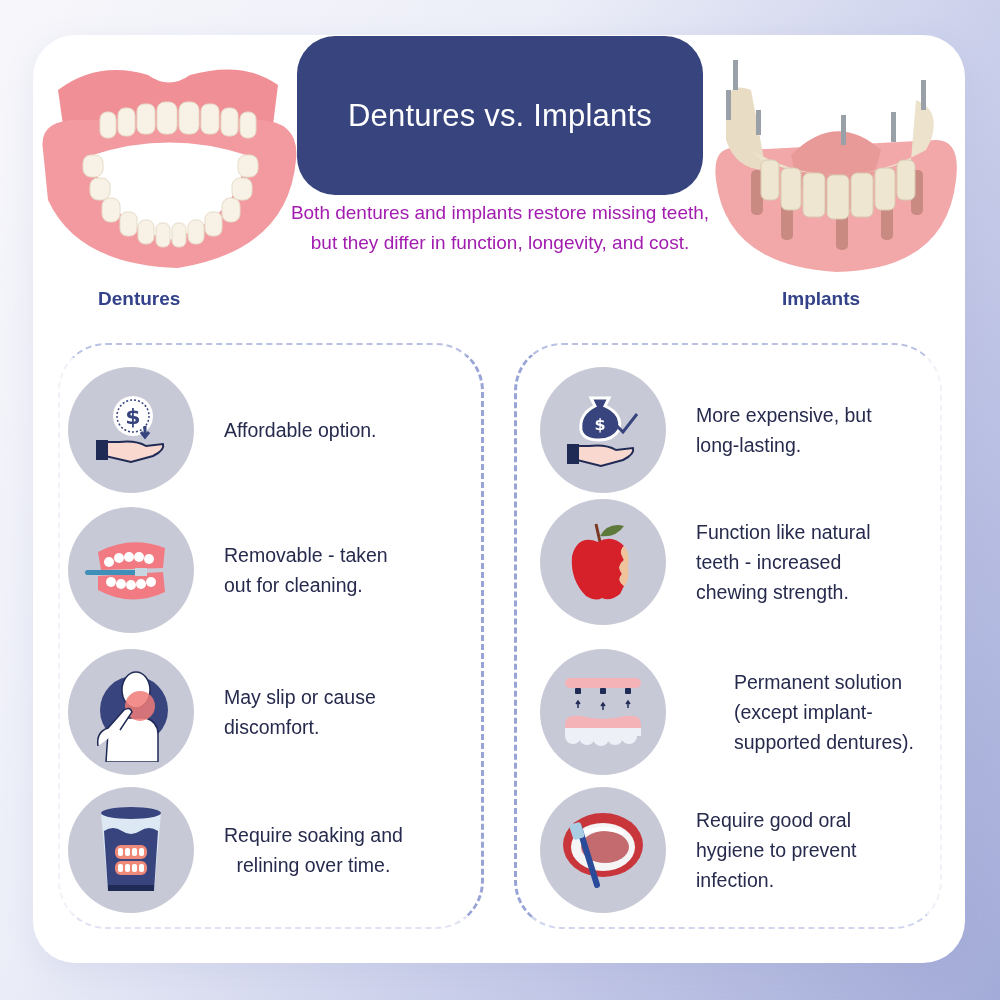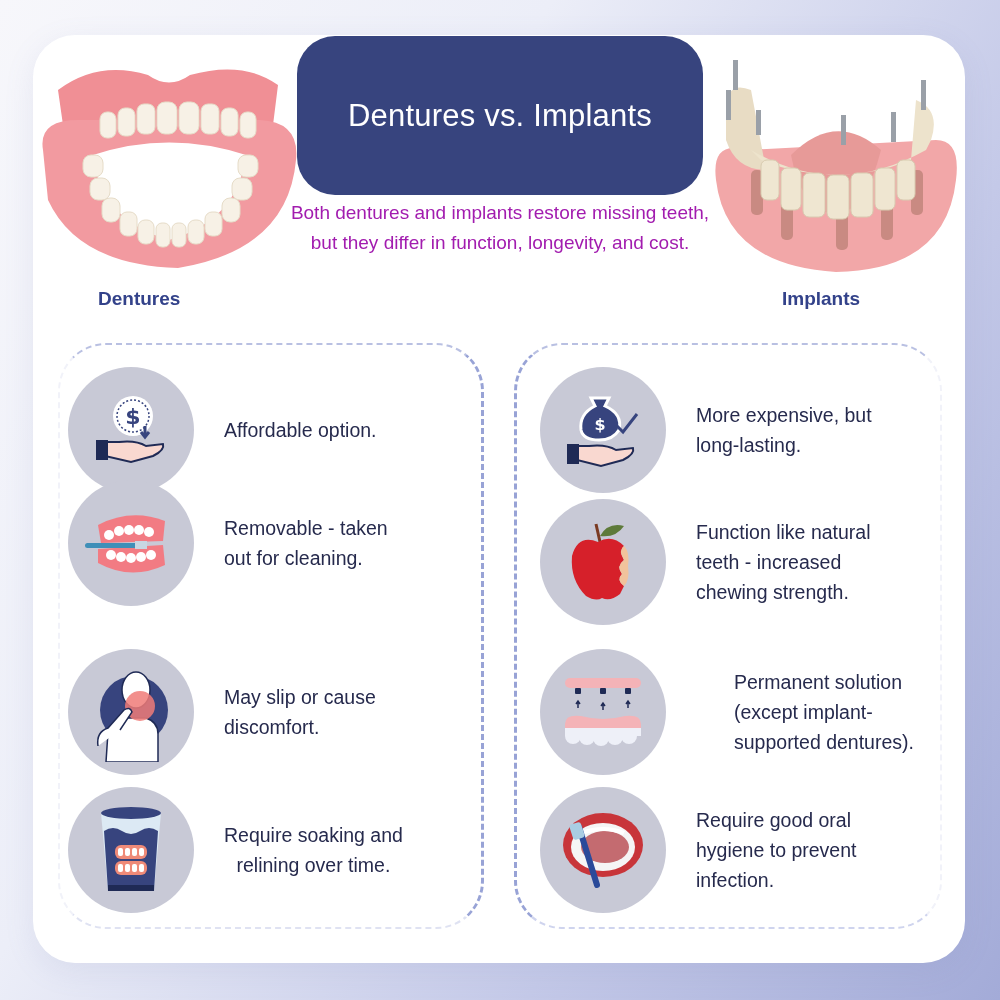--- a/index.html
+++ b/index.html
@@ -140,21 +140,21 @@
       <circle cx="42" cy="26" r="16" fill="none" stroke="#37447e" stroke-width="1.5" stroke-dasharray="2 2"></circle>
       <text x="42" y="34" font-size="22" font-weight="700" fill="#37447e" text-anchor="middle" font-family="DejaVu Sans, sans-serif">$</text>
       <path d="M54 36 v10 m-4 -4 l4 5 l4 -5" stroke="#37447e" stroke-width="3" fill="none"></path>
       <path d="M14 52 L28 52 Q45 50 55 56 L72 54 Q74 60 62 66 L40 72 L14 66 Z" fill="#f9d8d0" stroke="#1f2a55" stroke-width="2"></path>
       <rect x="5" y="50" width="12" height="20" fill="#1f2a55"></rect>
     </svg>
   </div>
   <div class="item-text">Affordable option.</div>
 </div>
 
-<div class="item" style="left:68px; top:480px;justify-content:space-between;">
+<div class="item" style="left:68px; top:507px;justify-content:space-between;">
   <div class="circle">
     <svg width="96" height="80" viewBox="0 0 96 80">
       <path d="M15 22 Q48 5 82 18 L80 38 L18 40 Z" fill="#f27b83"></path>
       <path d="M15 46 L80 42 L82 62 Q48 78 15 60 Z" fill="#f27b83"></path>
       <g fill="#ffffff">
           <circle cx="26" cy="32" r="5"></circle>
           <circle cx="36" cy="28" r="5"></circle>
           <circle cx="46" cy="27" r="5"></circle>
           <circle cx="56" cy="27" r="5"></circle>
           <circle cx="66" cy="29" r="5"></circle>

